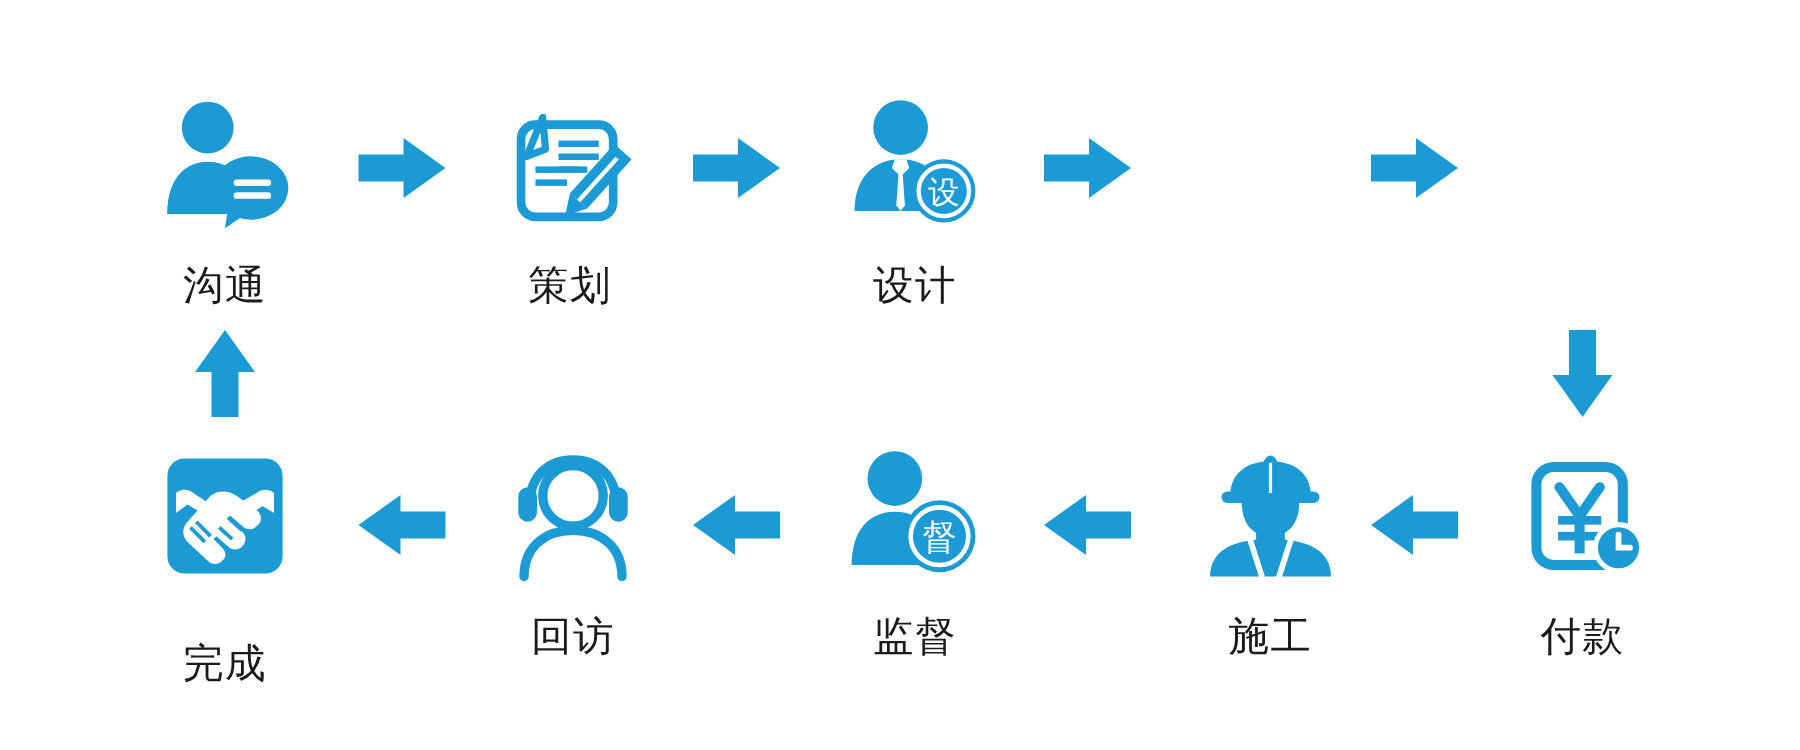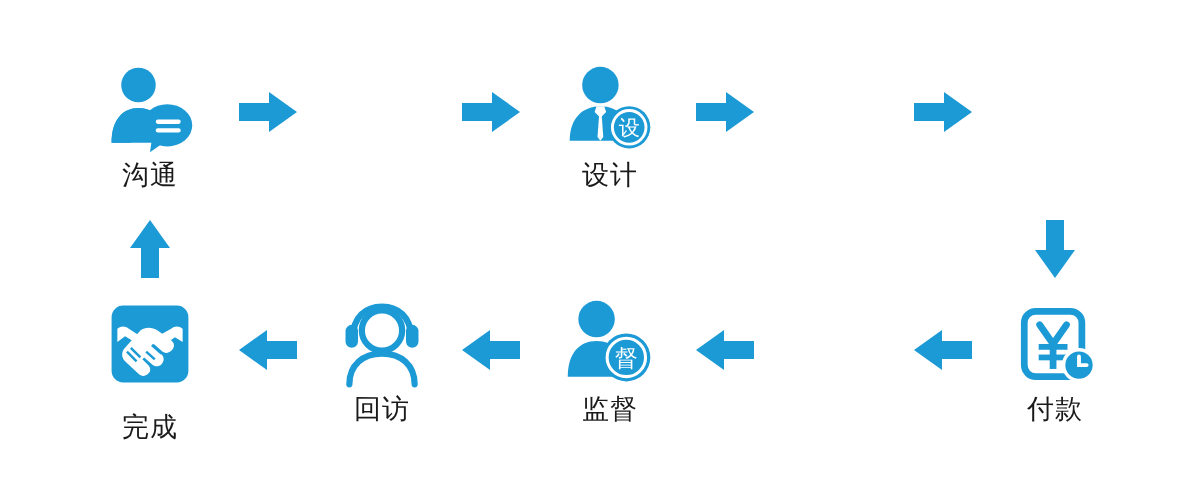--- a/index.html
+++ b/index.html
@@ -29,25 +29,25 @@
   }
   .node-icon {
     width: 96px;
     height: 96px;
     display: flex;
     align-items: center;
     justify-content: center;
   }
   .node-icon svg { display: block; }
   .node-label {
-    margin-top: 6px;
+    margin-top: 19px;
     font-size: 27px;
     line-height: 1;
     color: #1a1a1a;
-    font-family: Liberation Mono, monospace;
+    font-family: Liberation Serif, serif;
     letter-spacing: 1px;
     white-space: nowrap;
   }
   .arrow {
     position: absolute;
     display: flex;
     align-items: center;
     justify-content: center;
   }
   .arrow svg { display: block; }
@@ -67,20 +67,41 @@
         <path d="M10 84 C10 60 22 48 38 48 C54 48 66 60 66 84 Z" fill="#1C9AD6"></path>
         <ellipse cx="68" cy="66" rx="26" ry="22" fill="#1C9AD6"></ellipse>
         <path d="M52 80 L50 94 L63 85 Z" fill="#1C9AD6"></path>
         <rect x="56" y="60" width="26" height="4.5" rx="2.2" fill="#ffffff"></rect>
         <rect x="56" y="69" width="26" height="4.5" rx="2.2" fill="#ffffff"></rect>
       </svg>
     </div>
     <div class="node-label">沟通</div>
   </div>
 
+  <div class="node" style="left:305px; top:62px;">
+    <div class="node-icon">
+      <svg viewBox="0 0 100 100" width="96" height="96" aria-hidden="true">
+        <path d="M26 22 h44 a10 10 0 0 1 10 10 v44 a10 10 0 0 1 -10 10 h-44 a10 10 0 0 1 -10 -10 v-44 a10 10 0 0 1 10 -10 z" fill="none" stroke="#1C9AD6" stroke-width="6" stroke-linejoin="round"></path>
+        <path d="M30 19 L22 41 L30 38 L30 19 Z" fill="#ffffff"></path>
+        <path d="M31 17 L20 44 L33 39 Z" fill="none" stroke="#1C9AD6" stroke-width="5" stroke-linejoin="round"></path>
+        <rect x="42" y="33" width="28" height="4.5" fill="#1C9AD6"></rect>
+        <rect x="42" y="42" width="28" height="4.5" fill="#1C9AD6"></rect>
+        <rect x="42" y="51" width="20" height="4.5" fill="#1C9AD6"></rect>
+        <rect x="26" y="51" width="30" height="4.5" fill="#1C9AD6"></rect>
+        <rect x="26" y="60" width="22" height="4.5" fill="#1C9AD6"></rect>
+        <g transform="rotate(42 64 66)">
+          <rect x="56" y="36" width="16" height="42" fill="#1C9AD6"></rect>
+          <path d="M56 78 L64 92 L72 78 Z" fill="#1C9AD6"></path>
+          <rect x="56" y="32" width="16" height="6" fill="#1C9AD6"></rect>
+          <rect x="62.5" y="38" width="3" height="40" fill="#ffffff"></rect>
+        </g>
+      </svg>
+    </div>
+    <div class="node-label">策划</div>
+  </div>
 
   <div class="node" style="left:535px; top:62px;">
     <div class="node-icon">
       <svg viewBox="0 0 100 100" width="96" height="96" aria-hidden="true">
         <circle cx="40" cy="24" r="19" fill="#1C9AD6"></circle>
         <path d="M8 82 C8 58 22 46 40 46 C58 46 72 58 72 82 Z" fill="#1C9AD6"></path>
         <path d="M36 46 L44 46 L46 52 L40 58 L34 52 Z" fill="#ffffff"></path>
         <path d="M38.6 56 L41.4 56 L43 78 L40 82 L37 78 Z" fill="#ffffff"></path>
         <circle cx="70" cy="68" r="22" fill="#1C9AD6"></circle>
         <circle cx="70" cy="68" r="17.5" fill="none" stroke="#ffffff" stroke-width="3"></circle>
@@ -100,20 +121,36 @@
         <rect x="33" y="50" width="30" height="6" fill="#1C9AD6"></rect>
         <rect x="33" y="61" width="30" height="6" fill="#1C9AD6"></rect>
         <rect x="44.5" y="48" width="7" height="28" fill="#1C9AD6"></rect>
         <circle cx="75" cy="72" r="16" fill="#1C9AD6" stroke="#ffffff" stroke-width="3.5"></circle>
         <path d="M75 63 L75 72 L83 72" fill="none" stroke="#ffffff" stroke-width="4" stroke-linecap="round"></path>
       </svg>
     </div>
     <div class="node-label">付款</div>
   </div>
 
+  <div class="node" style="left:772px; top:296px;">
+    <div class="node-icon">
+      <svg viewBox="0 0 100 100" width="96" height="96" aria-hidden="true">
+        <path d="M50 8 C46 8 44 14 44 20 L56 20 C56 14 54 8 50 8 Z" fill="#1C9AD6"></path>
+        <path d="M22 36 C22 20 34 12 50 12 C66 12 78 20 78 36 Z" fill="#1C9AD6"></path>
+        <rect x="16" y="33" width="68" height="8" rx="4" fill="#1C9AD6"></rect>
+        <path d="M50 13 L50 34" stroke="#ffffff" stroke-width="2.2"></path>
+        <path d="M30 40 C30 56 38 64 50 64 C62 64 70 56 70 40 Z" fill="#1C9AD6"></path>
+        <path d="M40 58 L40 70 L60 70 L60 58 Z" fill="#1C9AD6"></path>
+        <path d="M8 92 C8 74 24 66 50 66 C76 66 92 74 92 92 Z" fill="#1C9AD6"></path>
+        <path d="M36 67 L44 92" stroke="#ffffff" stroke-width="4" stroke-linecap="round"></path>
+        <path d="M64 67 L56 92" stroke="#ffffff" stroke-width="4" stroke-linecap="round"></path>
+      </svg>
+    </div>
+    <div class="node-label">施工</div>
+  </div>
 
   <div class="node" style="left:535px; top:296px;">
     <div class="node-icon">
       <svg viewBox="0 0 100 100" width="96" height="96" aria-hidden="true">
         <circle cx="36" cy="24" r="19" fill="#1C9AD6"></circle>
         <path d="M6 84 C6 60 18 47 36 47 C54 47 66 60 66 84 Z" fill="#1C9AD6"></path>
         <circle cx="67" cy="64" r="25" fill="#1C9AD6"></circle>
         <circle cx="67" cy="64" r="20" fill="none" stroke="#ffffff" stroke-width="3.2"></circle>
         <text x="67" y="73" font-family="DejaVu Sans, Liberation Sans, sans-serif" font-size="24" fill="#ffffff" text-anchor="middle">督</text>
       </svg>

